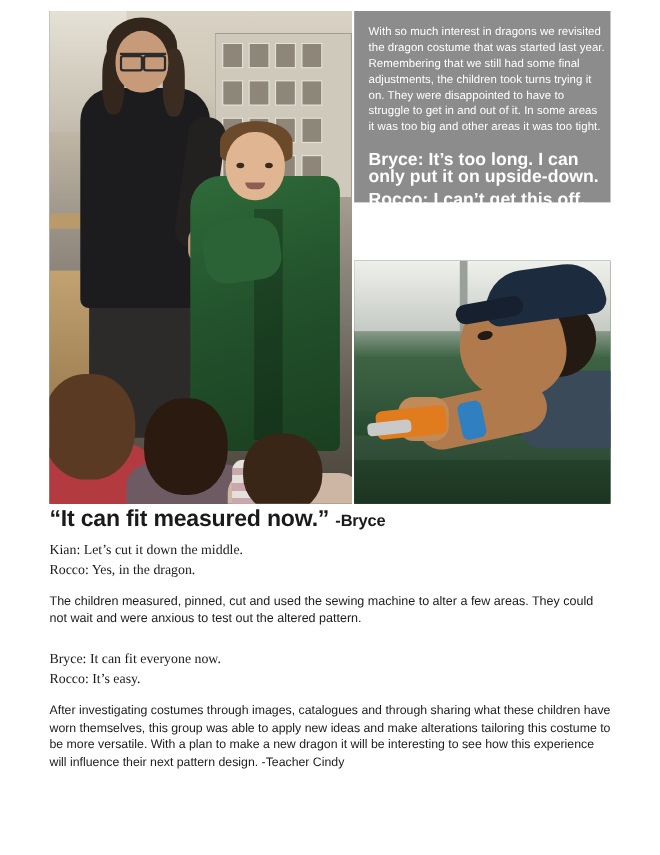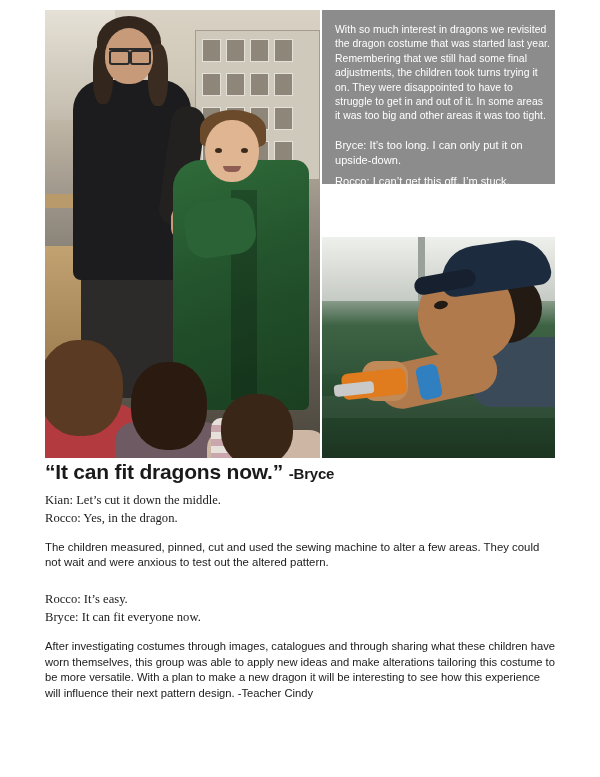--- a/index.html
+++ b/index.html
@@ -170,21 +170,21 @@
     color: #ffffff;
     padding: 13px 4px 8px 13px;
   }
   .panel p {
     margin: 0;
     font-size: 10.4px;
     line-height: 14.4px;
     letter-spacing: .05px;
   }
   .panel .intro { margin-bottom: 14px; }
-  .panel .quote { margin-bottom: 6px; font-size: 11px; line-height: 15px; }
+  .panel .quote { margin-bottom: 6px; font-size: 16px; line-height: 15px; font-weight: bold; }
 
   
   .photo-cut {
     position: absolute;
     left: 277px; top: 227px;
     width: 233px; height: 221px;
     overflow: hidden;
     background: #2f4f35;
   }
   .pc-bg { position: absolute; inset: 0; background: linear-gradient(180deg,#cfd3cf 0%, #b9bdb6 22%, #3d6344 40%, #2d4f34 70%, #213a26 100%); }
@@ -325,33 +325,33 @@
       <div class="pc-eye"></div>
       <div class="pc-arm"></div>
       <div class="pc-watch"></div>
       <div class="pc-hand"></div>
       <div class="pc-tool"></div>
       <div class="pc-tool2"></div>
     </div>
   </div>
 
   <div class="body">
-    <h1 class="headline"><span>“It can fit dragons now.”</span> <span class="attrib">-Bryce</span></h1>
+    <h1 class="headline"><span>“It can fit measured now.”</span> <span class="attrib">-Bryce</span></h1>
 
 
     <p class="dialog">Kian: Let’s cut it down the middle.</p>
     <p class="dialog">Rocco: Yes, in the dragon.</p>
 
     <div class="block-gap"></div>
 
     <p class="para">The children measured, pinned, cut and used the sewing machine to alter a few areas. They could not wait and were anxious to test out the altered pattern.</p>
 
     <div class="small-gap"></div>
 
+    <p class="dialog">Bryce: It can fit everyone now.</p>
     <p class="dialog">Rocco: It’s easy.</p>
-    <p class="dialog">Bryce: It can fit everyone now.</p>
 
     <div class="block-gap"></div>
 
     <p class="para-small">After investigating costumes through images, catalogues and through sharing what these children have worn themselves, this group was able to apply new ideas and make alterations tailoring this costume to be more versatile. With a plan to make a new dragon it will be interesting to see how this experience will influence their next pattern design.  -Teacher Cindy</p>
   </div>
 
 </div>
 
 </body></html>

